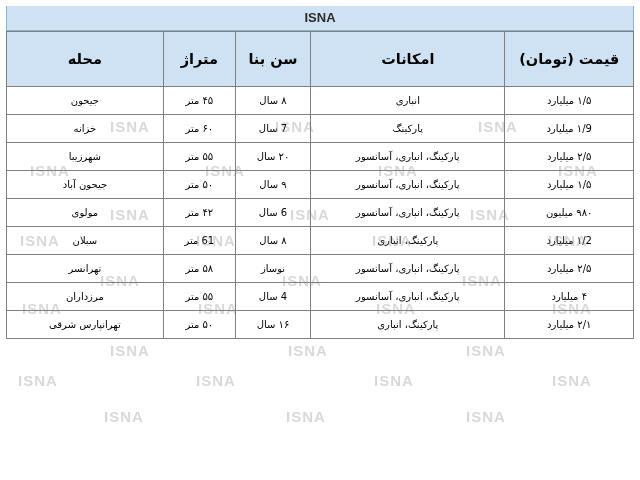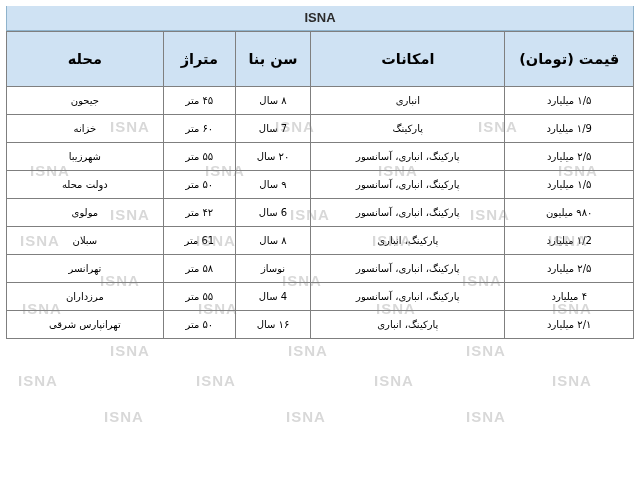--- a/index.html
+++ b/index.html
@@ -132,21 +132,21 @@
         <td>پارکینگ، انباری، آسانسور</td>
         <td>۲۰ سال</td>
         <td>۵۵ متر</td>
         <td>شهرزیبا</td>
       </tr>
       <tr>
         <td>۱/۵ میلیارد</td>
         <td>پارکینگ، انباری، آسانسور</td>
         <td>۹ سال</td>
         <td>۵۰ متر</td>
-        <td>دولت محله</td>
+        <td>جیحون آباد</td>
       </tr>
       <tr>
         <td>۹۸۰ میلیون</td>
         <td>پارکینگ، انباری، آسانسور</td>
         <td>6 سال</td>
         <td>۴۲ متر</td>
         <td>مولوی</td>
       </tr>
       <tr>
         <td>۱/2 میلیارد</td>

